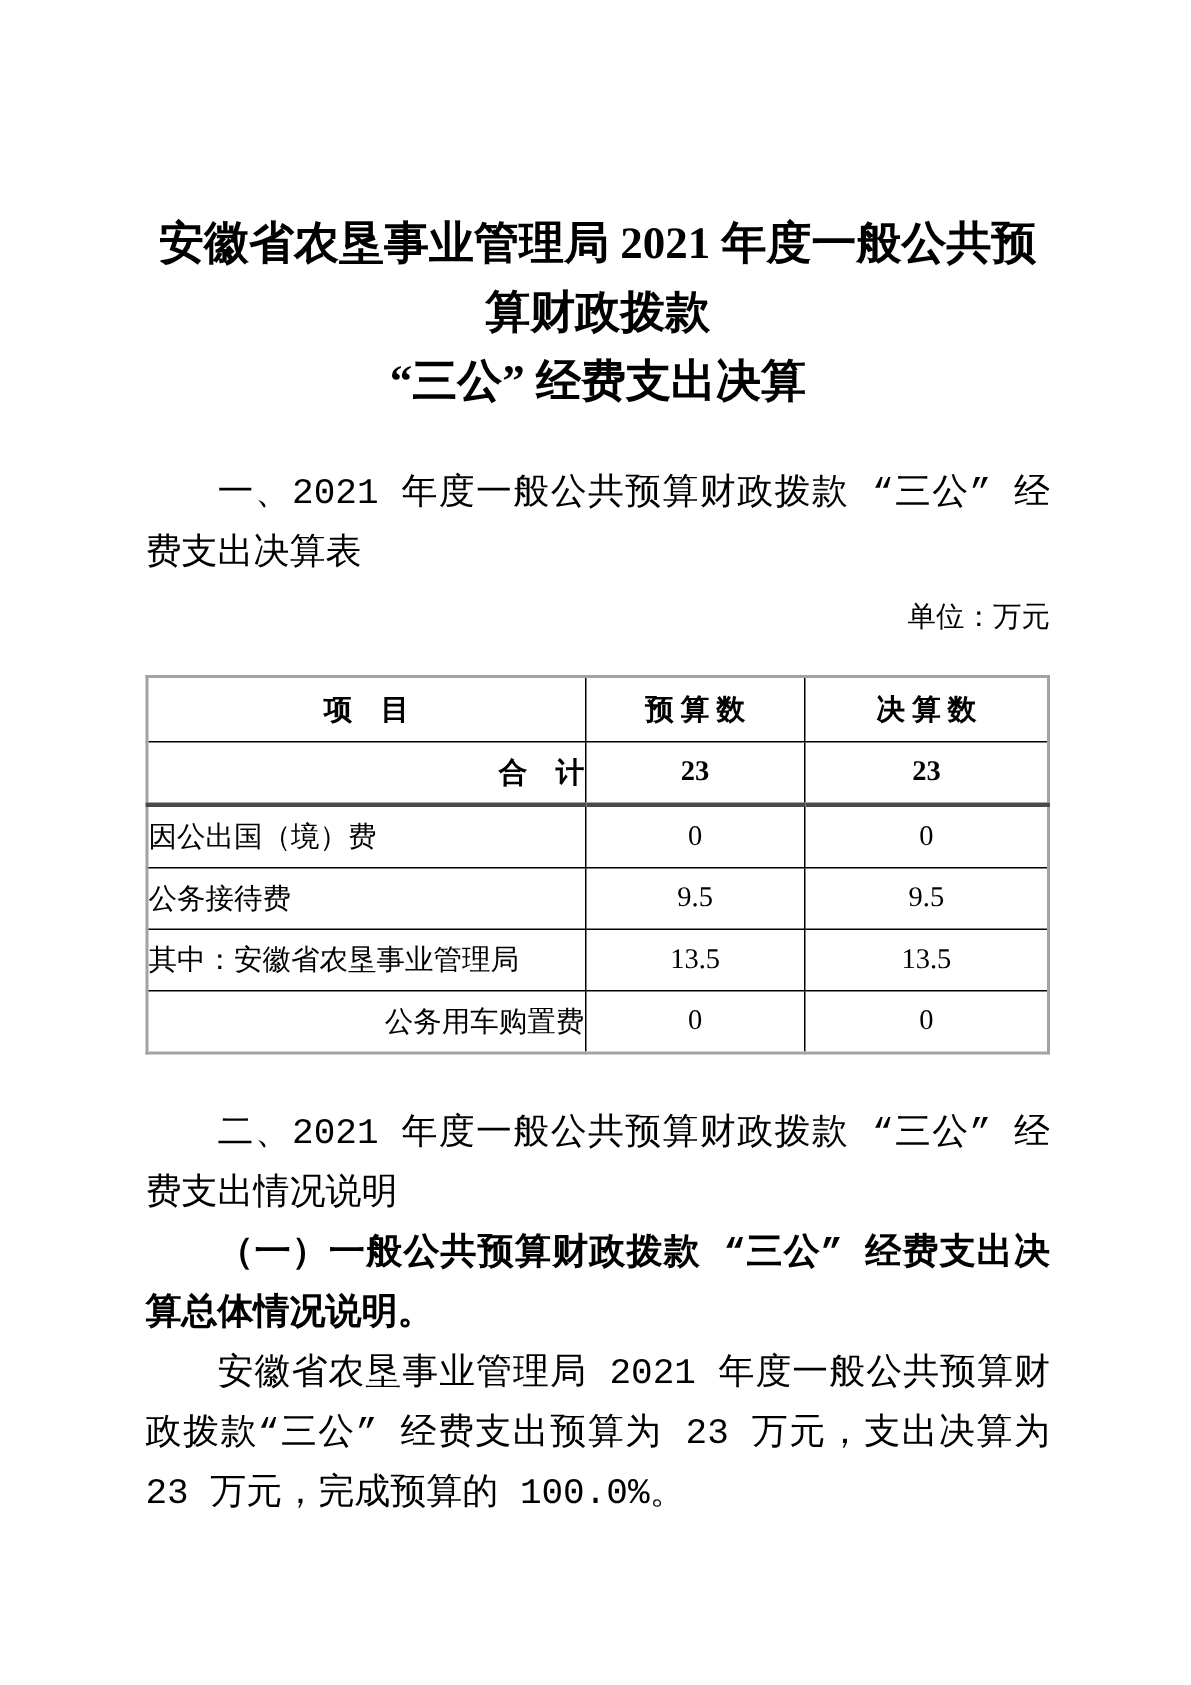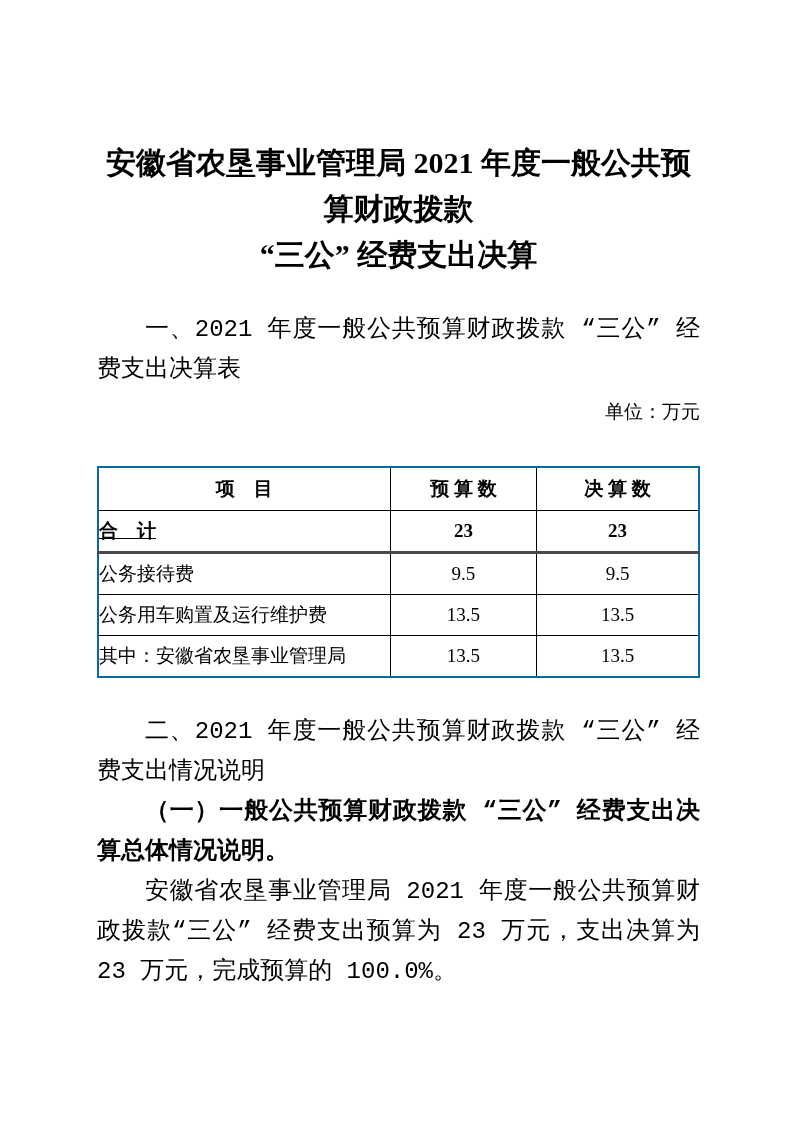--- a/index.html
+++ b/index.html
@@ -47,22 +47,22 @@
   }
   .unit-line {
     margin: 4px 0 0 0;
     font-size: 19px;
     line-height: 36px;
     text-align: right;
   }
   table.expense {
     width: 100%;
     border-collapse: collapse;
-    margin-top: 36px;
-    border: 2px solid #0369a1;
+    margin-top: 20px;
+    border: 2px solid #a3a3a3;
     table-layout: fixed;
   }
   table.expense th,
   table.expense td {
     border: 1px solid #000000;
     font-size: 19px;
     height: 40px;
     padding: 0;
     font-weight: normal;
   }
@@ -76,23 +76,22 @@
     padding-left: 10px;
   }
   td.val-cell {
     text-align: center;
   }
   tr.row-total td {
     font-weight: bold;
     border-bottom: 3px solid #4a4a4a;
   }
   td.cell-center {
-    text-align: left;
+    text-align: right;
     padding-left: 0;
-    text-decoration: underline;
   }
   td.cell-indent {
     padding-left: 42px;
   }
   .sec2-heading {
     margin-top: 34px;
   }
   .sec2-subheading {
     font-weight: bold;
   }
@@ -125,33 +124,38 @@
           <th>决 算 数</th>
         </tr>
       </thead>
       <tbody>
         <tr class="row-total">
           <td class="item-cell cell-center">合　计</td>
           <td class="val-cell">23</td>
           <td class="val-cell">23</td>
         </tr>
         <tr>
+          <td class="item-cell">因公出国（境）费</td>
+          <td class="val-cell">0</td>
+          <td class="val-cell">0</td>
+        </tr>
+        <tr>
           <td class="item-cell">公务接待费</td>
           <td class="val-cell">9.5</td>
           <td class="val-cell">9.5</td>
         </tr>
         <tr>
-          <td class="item-cell">公务用车购置及运行维护费</td>
+          <td class="item-cell cell-indent">其中：安徽省农垦事业管理局</td>
           <td class="val-cell">13.5</td>
           <td class="val-cell">13.5</td>
         </tr>
         <tr>
-          <td class="item-cell cell-indent">其中：安徽省农垦事业管理局</td>
-          <td class="val-cell">13.5</td>
-          <td class="val-cell">13.5</td>
+          <td class="item-cell cell-center">公务用车购置费</td>
+          <td class="val-cell">0</td>
+          <td class="val-cell">0</td>
         </tr>
       </tbody>
     </table>
 
     <p class="para sec2-heading">二、2021 年度一般公共预算财政拨款 “三公” 经费支出情况说明</p>
 
     <p class="para sec2-subheading">（一）一般公共预算财政拨款 “三公” 经费支出决算总体情况说明。</p>
 
     <p class="para">安徽省农垦事业管理局 2021 年度一般公共预算财政拨款“三公” 经费支出预算为 23 万元，支出决算为 23 万元，完成预算的 100.0%。</p>
 

